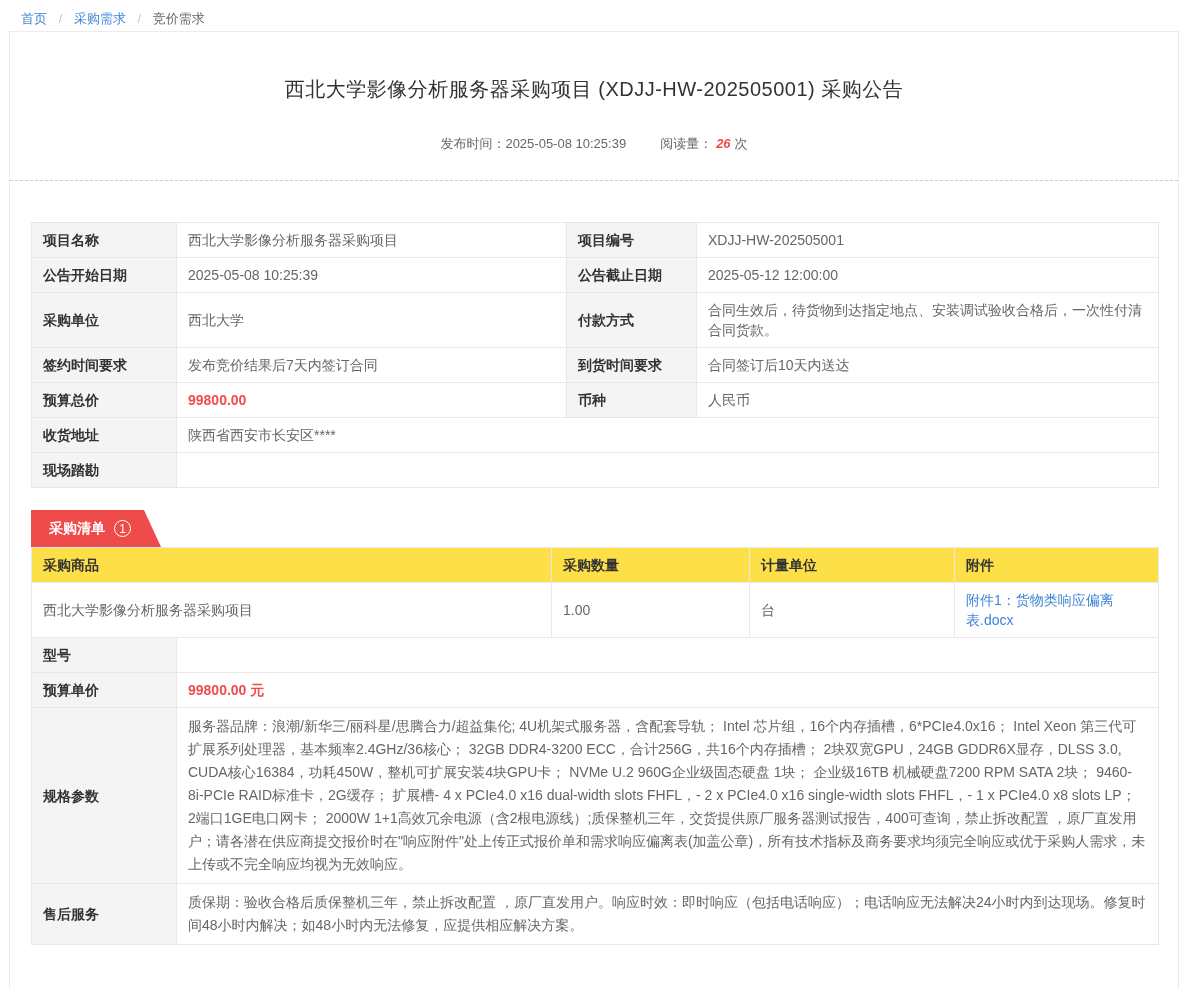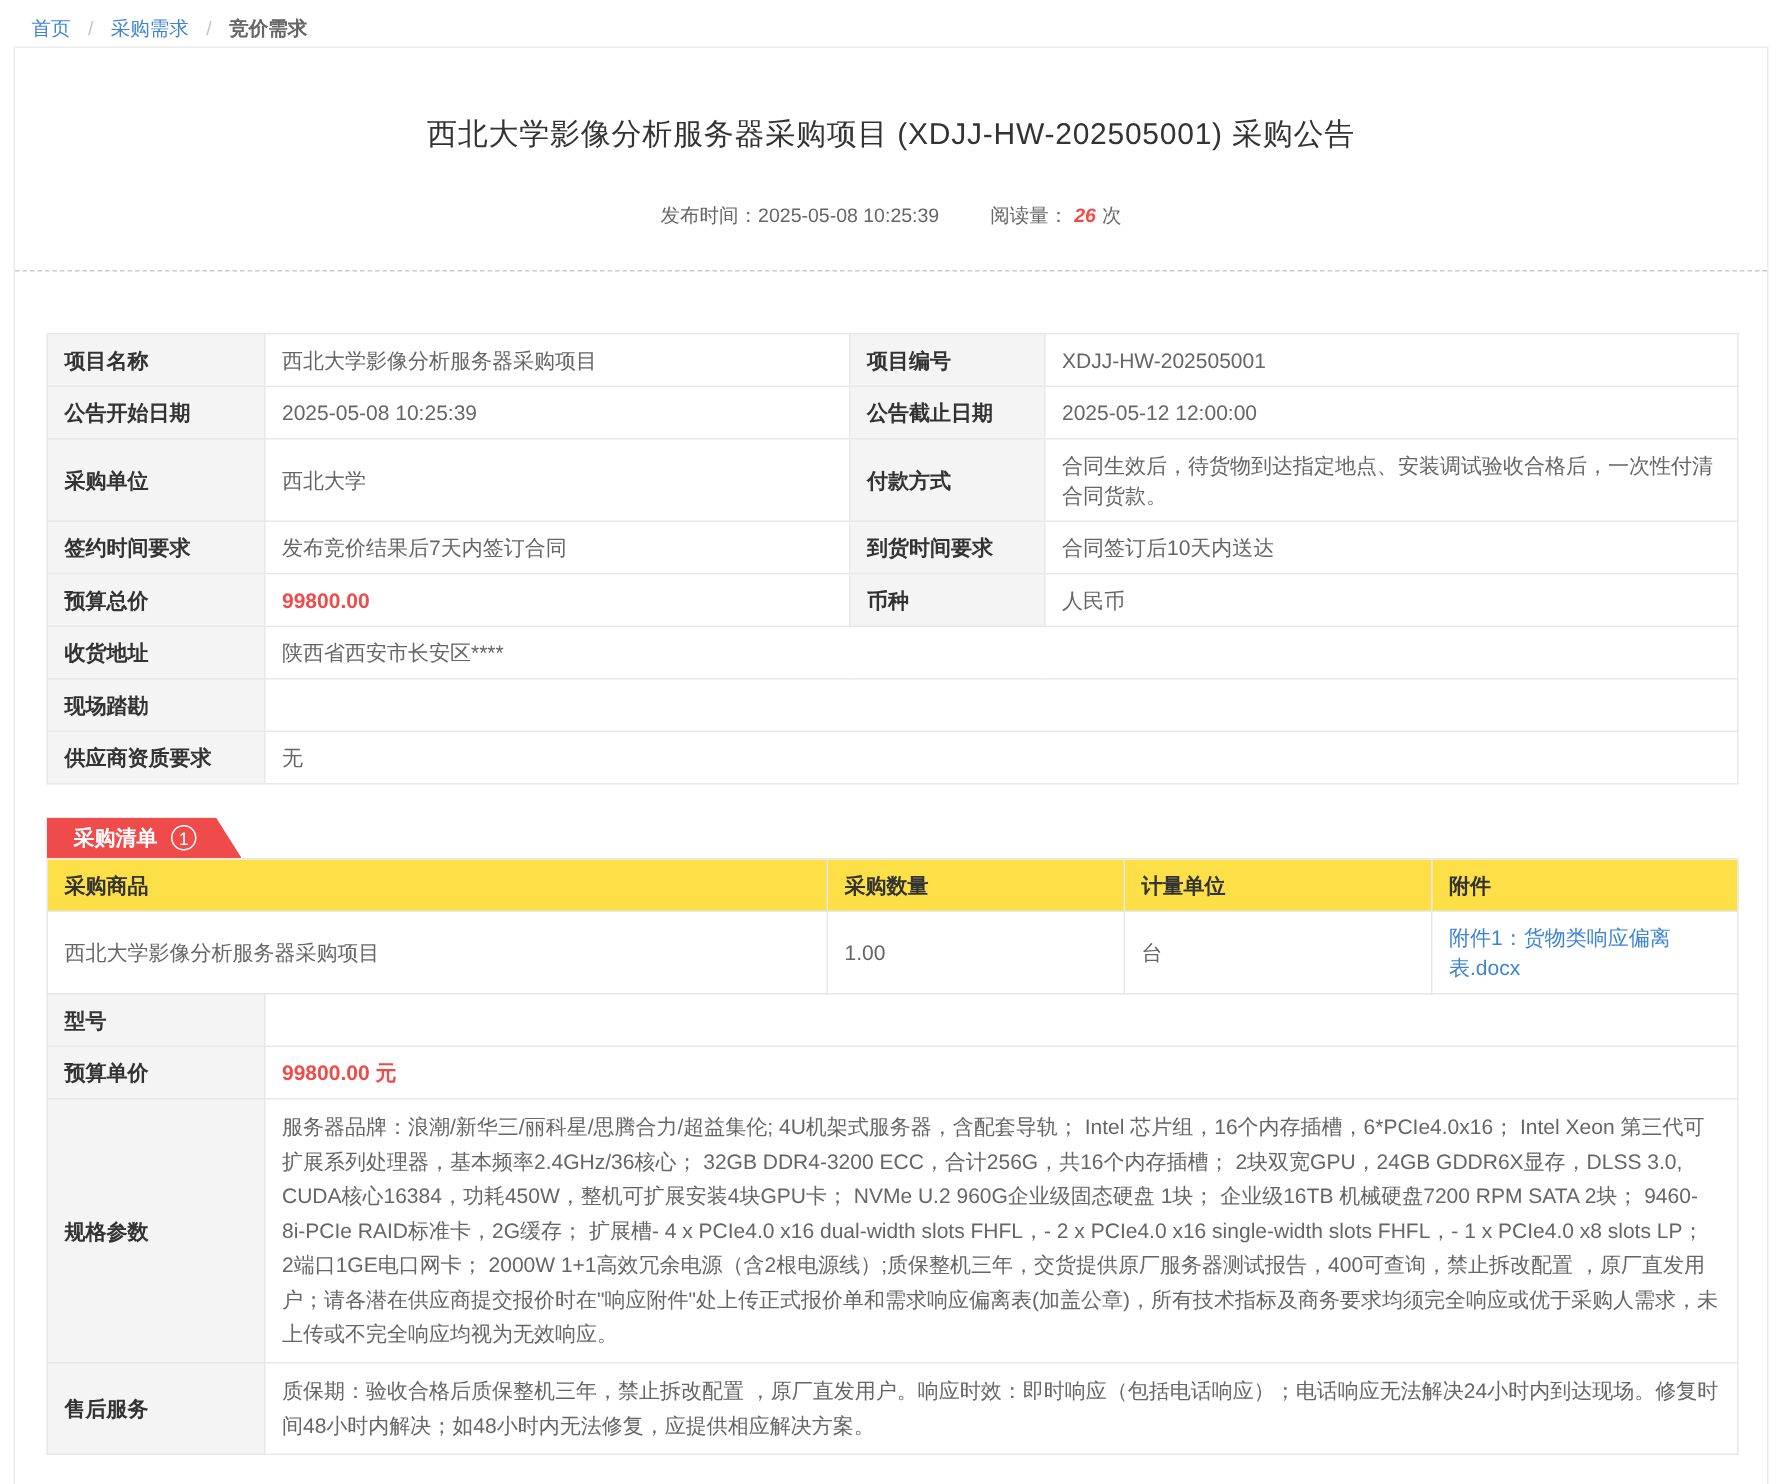--- a/index.html
+++ b/index.html
@@ -4,21 +4,21 @@
 <style>
   * { margin:0; padding:0; box-sizing:border-box; }
   html,body { width:1188px; height:989px; overflow:hidden; background:#fff;
     font-family:"Liberation Sans","DejaVu Sans",sans-serif; }
   a { text-decoration:none; cursor:pointer; }
 
   
   .breadcrumb { padding:10px 0 0 21px; font-size:13px; color:#999; }
   .breadcrumb a { color:#3e84d6; }
   .breadcrumb .sep { margin:0 8px; color:#c0c4cc; }
-  .breadcrumb .current { color:#666;font-weight:bold; }
+  .breadcrumb .current { color:#666; }
 
   
   .card { position:absolute; left:9px; top:31px; width:1170px; height:1200px;
     background:#fff; border:1px solid #ececec; }
 
   .page-title { margin-top:44px; text-align:center; font-size:20px; font-weight:normal;
     color:#333; letter-spacing:0.5px; }
   .meta { margin-top:32px; text-align:center; font-size:13px; color:#666; }
   .meta .group2 { margin-left:34px; }
   .meta .views { color:#f04b4b; font-style:italic; font-weight:bold; margin:0 4px; }
@@ -30,21 +30,21 @@
   th, td { border:1px solid #e8e8e8; padding:7px 11px; line-height:20px;
     text-align:left; vertical-align:middle; word-break:break-word; }
   th { background:#f4f4f5; color:#333; font-weight:bold; }
   td { color:#666; background:#fff; }
   td.val:empty::before, th:empty::before { content:"\00a0"; }
   tr { height:35px; }
   .red { color:#f04b4b; font-weight:bold; }
 
   
   .badge-wrap { margin-top:22px; }
-  .badge { display:inline-flex; align-items:center; height:27px; background:#ef4b4b;
+  .badge { display:inline-flex; align-items:center; height:37px; background:#ef4b4b;
     color:#fff; font-size:14px; font-weight:bold; padding:0 30px 0 18px;
     clip-path:polygon(0 0, calc(100% - 17px) 0, 100% 100%, 0 100%); }
   .badge .circle { display:inline-block; width:17px; height:17px; margin-left:9px;
     border:1px solid #fff; border-radius:50%; font-size:12px; font-weight:normal;
     line-height:16px; text-align:center; }
 
   .list-table th { background:#fde047; }
   .list-table td { height:54px; }
   .spec-table { margin-top:-1px; }
   .spec-table td.long { line-height:23px; padding:7px 11px; }
@@ -112,24 +112,20 @@
         <td class="val">人民币</td>
       </tr>
       <tr>
         <th>收货地址</th>
         <td class="val" colspan="3">陕西省西安市长安区****</td>
       </tr>
       <tr>
         <th>现场踏勘</th>
         <td class="val" colspan="3"></td>
       </tr>
-      <tr>
-        <th>供应商资质要求</th>
-        <td class="val" colspan="3">无</td>
-      </tr>
     </tbody>
       </table>
 
     <div class="badge-wrap">
       <div class="badge">
         <span>采购清单</span>
         <span class="circle">1</span>
       </div>
     </div>
 

